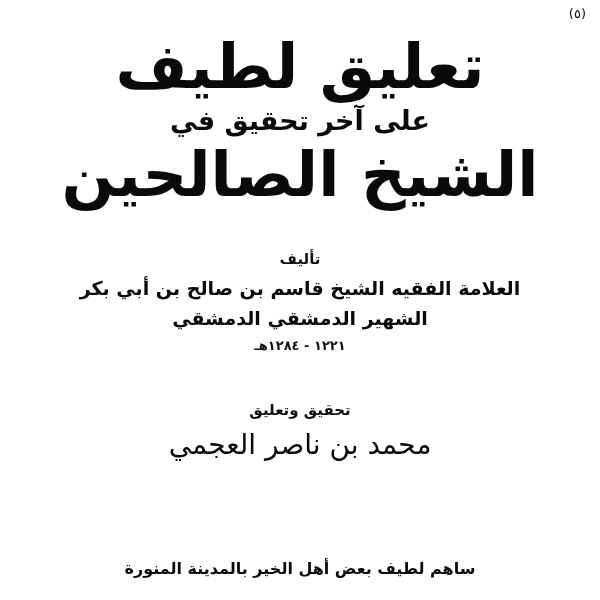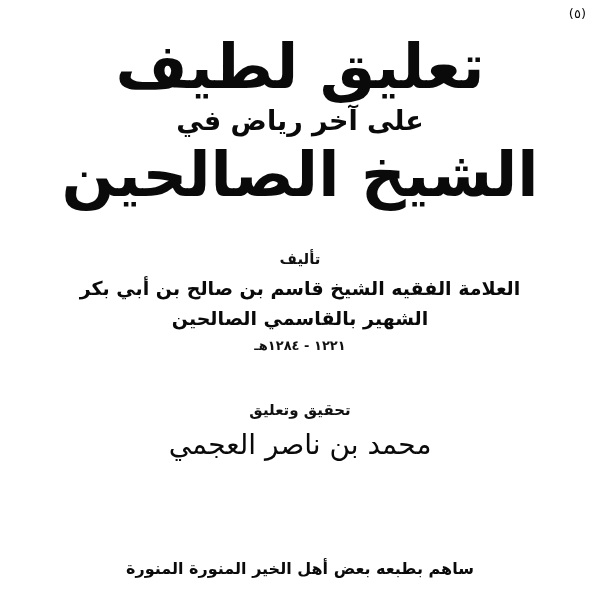--- a/index.html
+++ b/index.html
@@ -167,33 +167,33 @@
 <body>
 
 <div class="page">
 
   <div class="page-number">(٥)</div>
 
   <div class="content">
 
     <div class="title-block">
       <div class="title-line-1">تعليق لطيف</div>
-      <div class="title-line-2">على آخر رياض في</div>
+      <div class="title-line-2">على آخر تحقيق في</div>
       <div class="title-line-3">الشيخ الصالحين</div>
     </div>
 
     <div class="author-block">
       <div class="byline-label">تأليف</div>
       <div class="author-name-1">العلامة الفقيه الشيخ قاسم بن صالح بن أبي بكر</div>
-      <div class="author-name-2">الشهير بالقاسمي الصالحين</div>
+      <div class="author-name-2">الشهير الدمشقي الدمشقي</div>
       <div class="author-dates">١٢٢١ - ١٢٨٤هـ</div>
     </div>
 
     <div class="editor-block">
       <div class="editor-label">تحقيق وتعليق</div>
       <div class="editor-name">محمد بن ناصر العجمي</div>
     </div>
 
   </div>
 
-  <div class="footer-note">ساهم بطبعه بعض أهل الخير المنورة المنورة</div>
+  <div class="footer-note">ساهم لطيف بعض أهل الخير بالمدينة المنورة</div>
 
 </div>
 
 </body></html>

